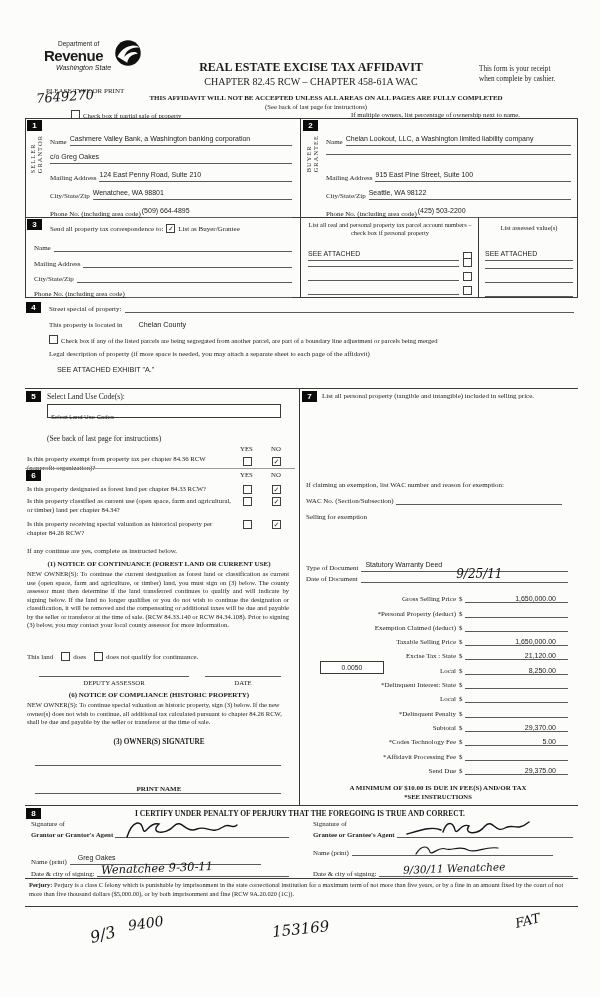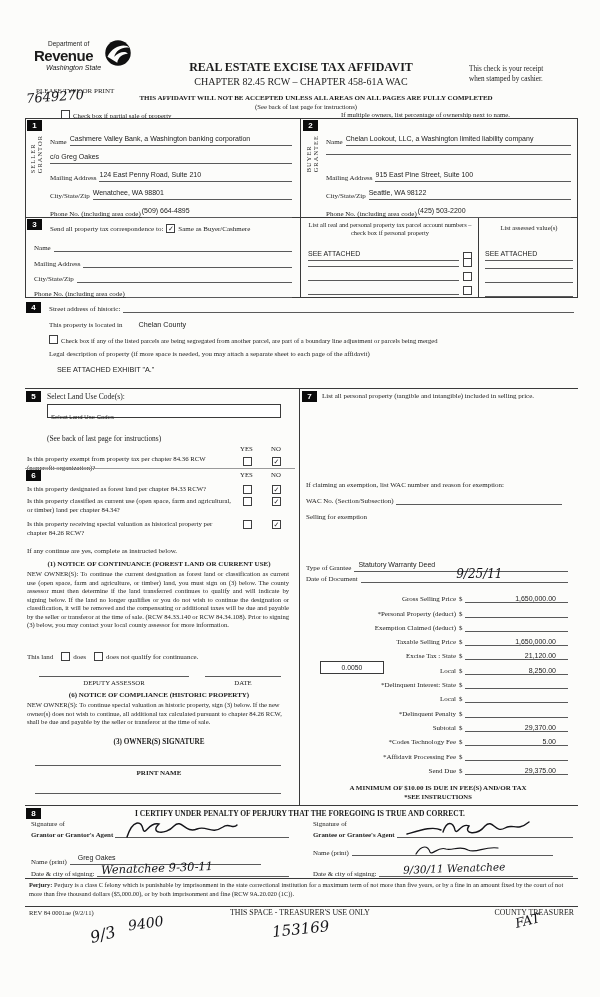--- a/index.html
+++ b/index.html
@@ -28,43 +28,43 @@
   .mfill { flex:1; border-bottom:1px solid #5a5a5a; text-align:right; padding-right:12px;
            font:7px "Liberation Sans",sans-serif; }
   .notice { font-size:6.6px; line-height:1.3; text-align:justify; }
   svg.sig path { stroke:#15151a; fill:none; stroke-linecap:round; }
 </style>
 </head>
 <body>
 
 <div class="page">
 
-  <div class="abs" style="left:26px; top:40px; width:553px; height:78px;text-decoration:underline;">
+  <div class="abs" style="left:36px; top:40px; width:553px; height:78px;text-decoration:underline;">
 
     <div class="abs" style="left:8px; top:0;">
       <div style="display:flex; align-items:flex-start;">
         <div>
           <div class="san" style="font-size:6.5px; margin-left:14px;">Department of</div>
           <div class="san b" style="font-size:15px; letter-spacing:-0.5px;">Revenue</div>
           <div class="san" style="font-size:7px; font-style:italic; margin-left:12px;">Washington State</div>
         </div>
         <svg width="30" height="30" viewBox="0 0 40 40" style="margin:-2px 0 0 2px;">
           <circle cx="20" cy="20" r="17" fill="#101010"></circle>
           <path d="M6 25 C13 9 31 7 35 13 C27 11 17 16 15 25 C21 18 31 17 33 21 C26 21 20 26 19 33 Z" fill="#fcfcfa"></path>
         </svg>
       </div>
     </div>
     <div class="lbl abs" style="left:10px; top:47px;">PLEASE TYPE OR PRINT</div>
     <div class="abs ctr" style="left:125px; top:20px; width:300px;">
       <div class="b" style="font-size:12px;">REAL ESTATE EXCISE TAX AFFIDAVIT</div>
       <div style="font-size:10px; margin-top:1px;">CHAPTER 82.45 RCW – CHAPTER 458-61A WAC</div>
     </div>
     <div class="abs" style="right:0; top:25px; width:110px; font-size:7.2px; line-height:1.35;">
-      <div>This check is your receipt</div>
-      <div>when stamped by cashier.</div>
+      <div>This form is your receipt</div>
+      <div>when complete by cashier.</div>
     </div>
     <div class="hw abs" style="left:0; top:49px; font-size:13px; transform:rotate(-4deg);">7649270</div>
     <div class="abs ctr b" style="left:60px; top:54px; width:460px; font-size:7px;">THIS AFFIDAVIT WILL NOT BE ACCEPTED UNLESS ALL AREAS ON ALL PAGES ARE FULLY COMPLETED</div>
     <div class="abs ctr" style="left:130px; top:63px; width:300px; font-size:6.6px;">(See back of last page for instructions)</div>
     <div class="row" style="left:35px; top:70px;">
       <span class="cb"></span>
       <span class="lbl" style="margin-left:3px; font-size:6.8px;">Check box if partial sale of property</span>
     </div>
     <div class="lbl abs" style="left:315px; top:71px; font-size:6.8px;">If multiple owners, list percentage of ownership next to name.</div>
   </div>
@@ -124,21 +124,21 @@
   </div>
 
   <div class="box" style="left:25px; top:218px; width:553px; height:80px; border-top:none;">
     <div class="abs" style="left:274px; top:0; bottom:0; width:1px; background:#3a3a3a;"></div>
     <div class="abs" style="left:452px; top:0; bottom:0; width:1px; background:#3a3a3a;"></div>
 
     <div class="badge" style="left:1px; top:1px;">3</div>
     <div class="row" style="left:24px; top:6px; width:242px;">
       <span class="lbl">Send all property tax correspondence to:</span>
       <span class="cb" style="margin:0 3px;">✓</span>
-      <span class="lbl">Same as Buyer/Cashmere</span>
+      <span class="lbl">List as Buyer/Grantee</span>
     </div>
     <div class="row" style="left:8px; top:24px; width:258px;">
       <span class="lbl">Name</span>
       <span class="fill" style="margin-left:3px;"></span>
     </div>
     <div class="row" style="left:8px; top:40px; width:258px;">
       <span class="lbl">Mailing Address</span>
       <span class="fill" style="margin-left:3px;"></span>
     </div>
     <div class="row" style="left:8px; top:55px; width:258px;">
@@ -179,21 +179,21 @@
         <span class="fill"></span>
       </div>
     <div class="row" style="left:459px; top:69px; width:88px;">
         <span class="fill"></span>
       </div>
   </div>
 
   <div class="abs" style="left:25px; top:298px; width:553px; height:90px;">
     <div class="badge" style="left:1px; top:4px;">4</div>
     <div class="row" style="left:24px; top:5px; width:525px;">
-      <span class="lbl">Street address of historic:</span>
+      <span class="lbl">Street special of property:</span>
       <span class="fill" style="margin-left:3px;"></span>
     </div>
     <div class="row" style="left:24px; top:22px;">
       <span class="lbl">This property is located in</span>
       <span class="val" style="margin-left:16px; font-size:7.2px;">Chelan County</span>
     </div>
     <div class="row" style="left:24px; top:37px; width:525px;">
       <span class="cb"></span>
       <span class="lbl" style="margin-left:3px; font-size:6.6px; white-space:normal;">Check box if any of the listed parcels are being segregated from another parcel, are part of a boundary line adjustment or parcels being merged</span>
     </div>
@@ -248,37 +248,37 @@
 
       <div class="abs u" style="left:14px; top:287px; width:150px;"></div>
       <div class="abs u" style="left:180px; top:287px; width:76px;"></div>
       <div class="abs ctr" style="left:14px; top:290px; width:150px; font-size:6.8px;">DEPUTY ASSESSOR</div>
       <div class="abs ctr" style="left:180px; top:290px; width:76px; font-size:6.8px;">DATE</div>
 
       <div class="abs ctr b" style="left:0; top:302px; width:268px; font-size:7px;">(6) NOTICE OF COMPLIANCE (HISTORIC PROPERTY)</div>
       <div class="abs notice" style="left:2px; top:312px; width:262px; text-align:left;">NEW OWNER(S): To continue special valuation as historic property, sign (3) below. If the new owner(s) does not wish to continue, all additional tax calculated pursuant to chapter 84.26 RCW, shall be due and payable by the seller or transferor at the time of sale.</div>
       <div class="abs ctr b" style="left:0; top:349px; width:268px; font-size:7.2px;">(3) OWNER(S) SIGNATURE</div>
       <div class="abs u" style="left:10px; top:376px; width:246px;"></div>
-      <div class="abs ctr b" style="left:0; top:380px; width:268px; font-size:7px;">PRINT NAME</div>
+      <div class="abs ctr b" style="left:0; top:396px; width:268px; font-size:7px;">PRINT NAME</div>
       <div class="abs u" style="left:10px; top:404px; width:246px;"></div>
     </div>
 
     <div class="abs" style="left:275px; top:0; width:278px; height:100%;">
       <div class="badge" style="left:2px; top:2px;">7</div>
       <div class="abs" style="left:22px; top:3px; width:240px; font-size:7px; line-height:1.4;">List all personal property (tangible and intangible) included in selling price.</div>
 
       <div class="abs" style="left:6px; top:92px; width:260px; font-size:7px;">If claiming an exemption, list WAC number and reason for exemption:</div>
       <div class="row" style="left:6px; top:106px; width:256px;">
         <span class="lbl">WAC No. (Section/Subsection)</span>
         <span class="fill" style="margin-left:2px;"></span>
       </div>
       <div class="abs" style="left:6px; top:124px; font-size:7px;">Selling for exemption</div>
 
       <div class="row" style="left:6px; top:164px; width:262px;">
-        <span class="lbl">Type of Grantee</span>
+        <span class="lbl">Type of Document</span>
         <span class="fill" style="margin-left:3px;"><span class="val" style="margin-left:4px;">Statutory Warranty Deed</span></span>
       </div>
       <div class="row" style="left:6px; top:178px; width:262px; height:16px;text-align:center;">
         <span class="lbl">Date of Document</span>
         <span class="fill" style="margin-left:3px;"><span class="hw" style="font-size:12px; margin-left:30px;">9/25/11</span></span>
       </div>
 
       <div class="abs" style="left:6px; top:200px; width:262px;">
         <div class="mrow">
           <span class="mlabel">Gross Selling Price</span>
@@ -397,24 +397,19 @@
       <span class="fill" style="margin-left:2px;"><span class="hw" style="font-size:10.5px; margin-left:24px; display:inline-block; transform:rotate(-2deg);">9/30/11  Wenatchee</span></span>
     </div>
   </div>
 
   <div class="abs" style="left:25px; top:878px; width:553px; height:27px; border-top:1px solid #3a3a3a; border-bottom:1px solid #3a3a3a;">
     <div style="font-size:6.4px; line-height:1.35; padding:2px 4px;">
       <span class="b">Perjury:</span>
       <span>Perjury is a class C felony which is punishable by imprisonment in the state correctional institution for a maximum term of not more than five years, or by a fine in an amount fixed by the court of not more than five thousand dollars ($5,000.00), or by both imprisonment and fine (RCW 9A.20.020 (1C)).</span>
     </div>
   </div>
-  <div class="abs" style="left:25px; top:907px; width:553px; height:13px;">
-    <span class="abs" style="left:4px; top:2px; font-size:6.6px;">REV 84 0001ae (9/2/11)</span>
-    <span class="abs ctr" style="left:150px; top:1px; width:250px; font-size:7.8px;">THIS SPACE - TREASURER'S USE ONLY</span>
-    <span class="abs" style="right:4px; top:1px; font-size:7.8px;">COUNTY TREASURER</span>
-  </div>
 
   <div class="hw abs" style="left:90px; top:925px; font-size:16px; transform:rotate(-14deg);">9/3</div>
   <div class="hw abs" style="left:128px; top:915px; font-size:14px; transform:rotate(-8deg);">9400</div>
   <div class="hw abs" style="left:272px; top:920px; font-size:15px; transform:rotate(-6deg);">153169</div>
   <div class="hw abs" style="left:515px; top:913px; font-size:13px; transform:rotate(-14deg);">FAT</div>
 
 </div>
 
 </body></html>

